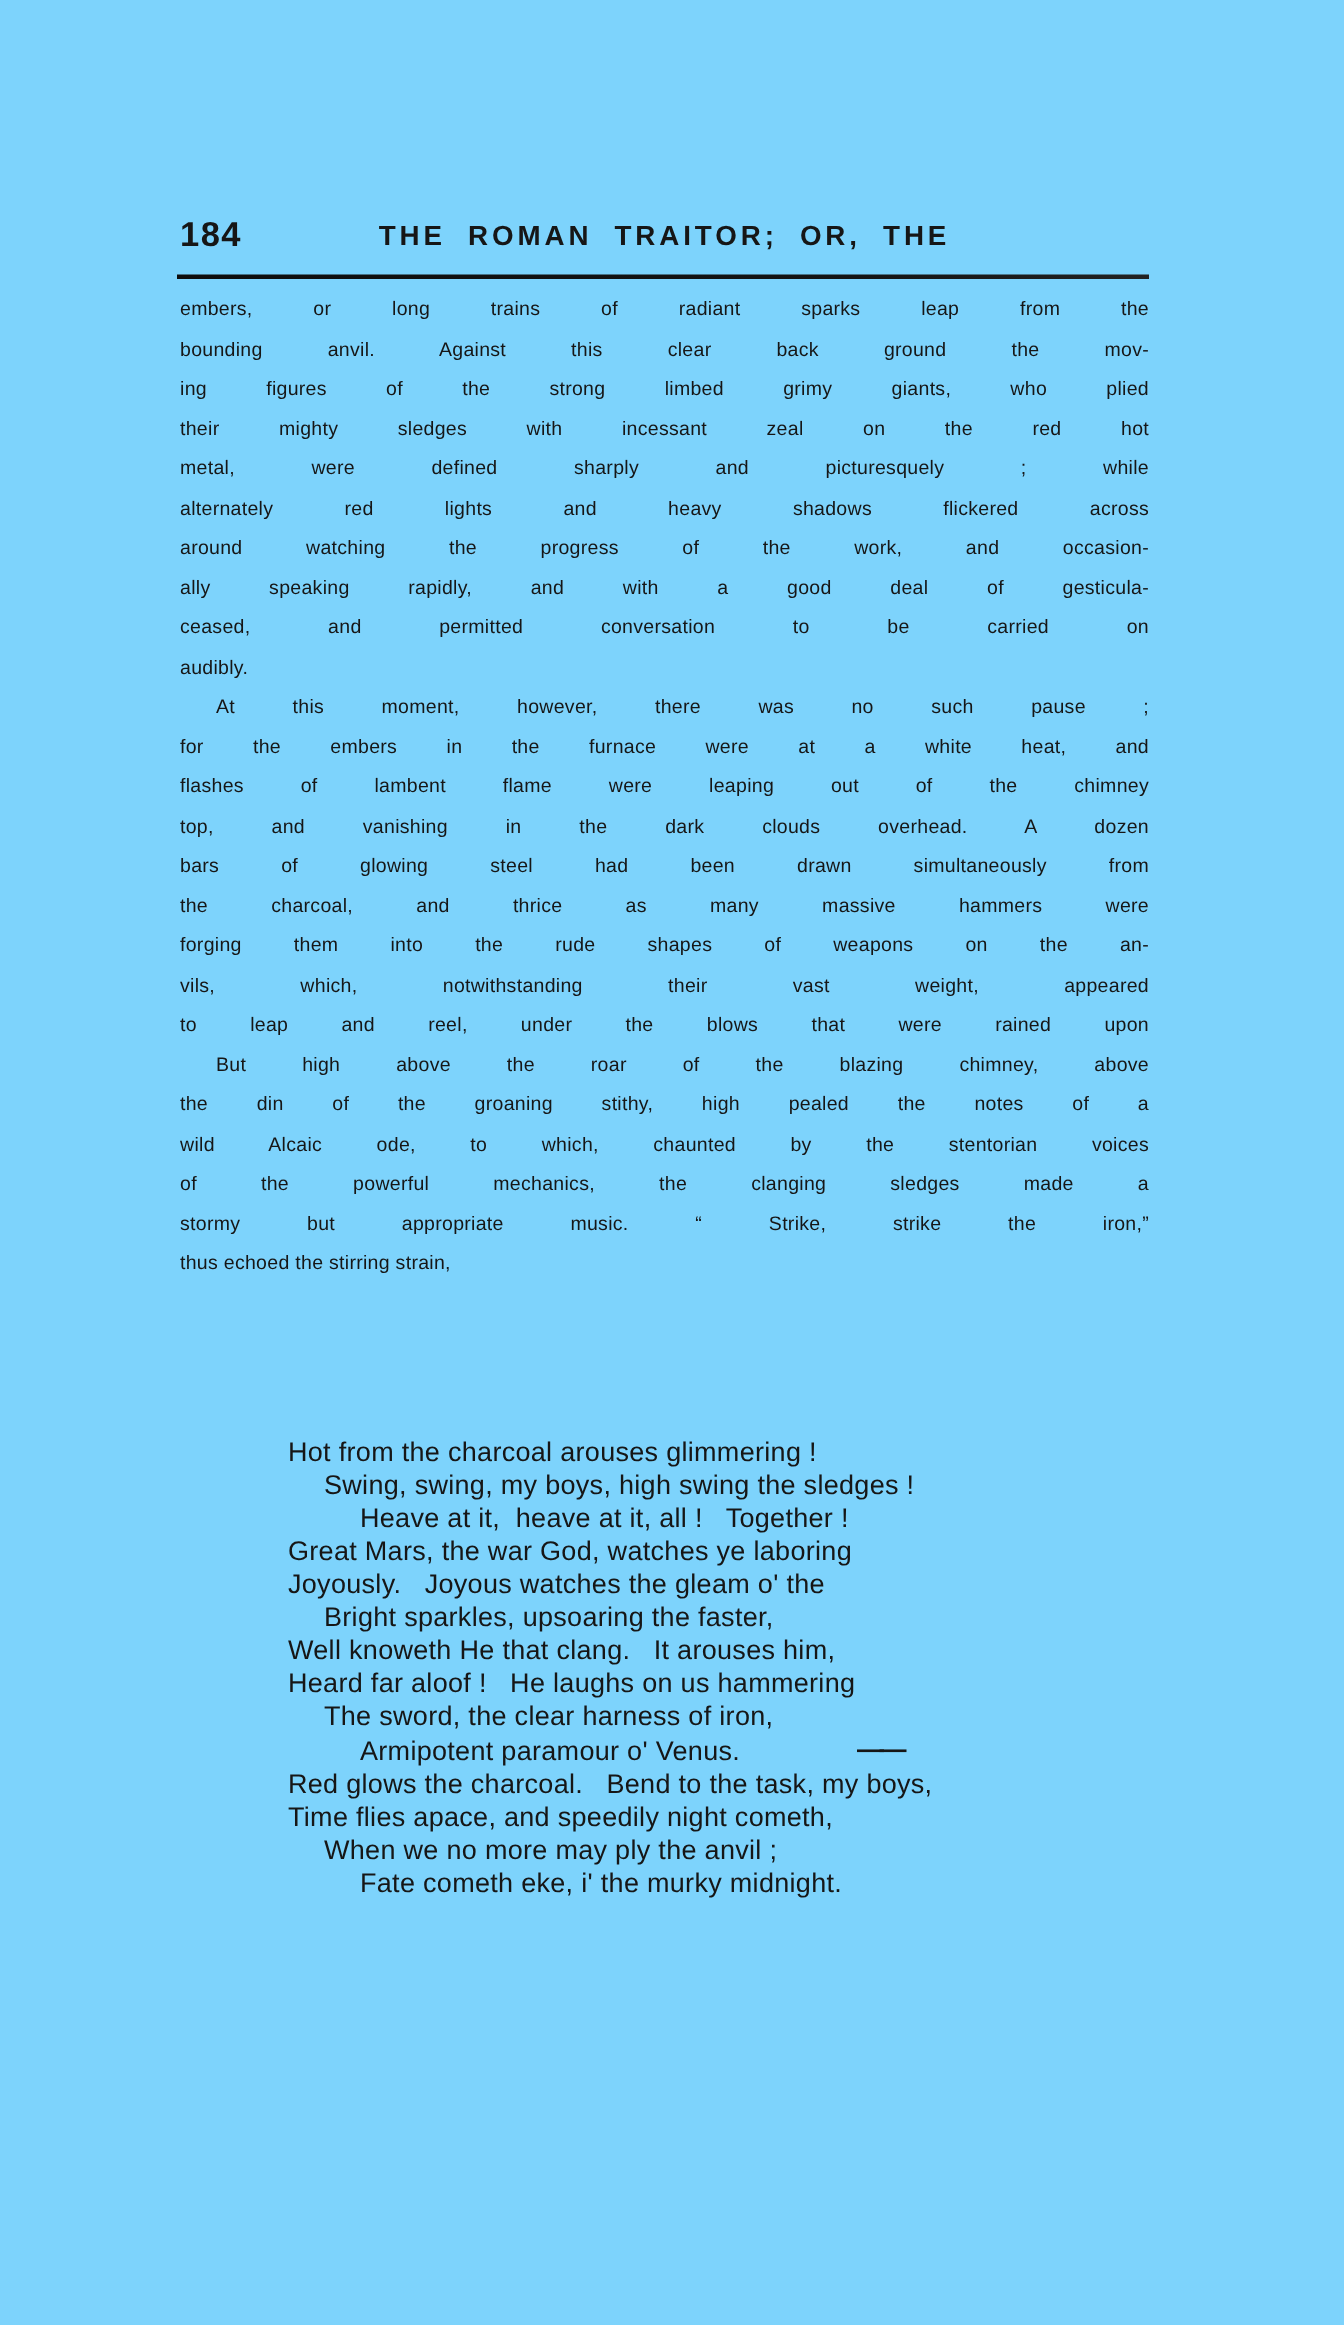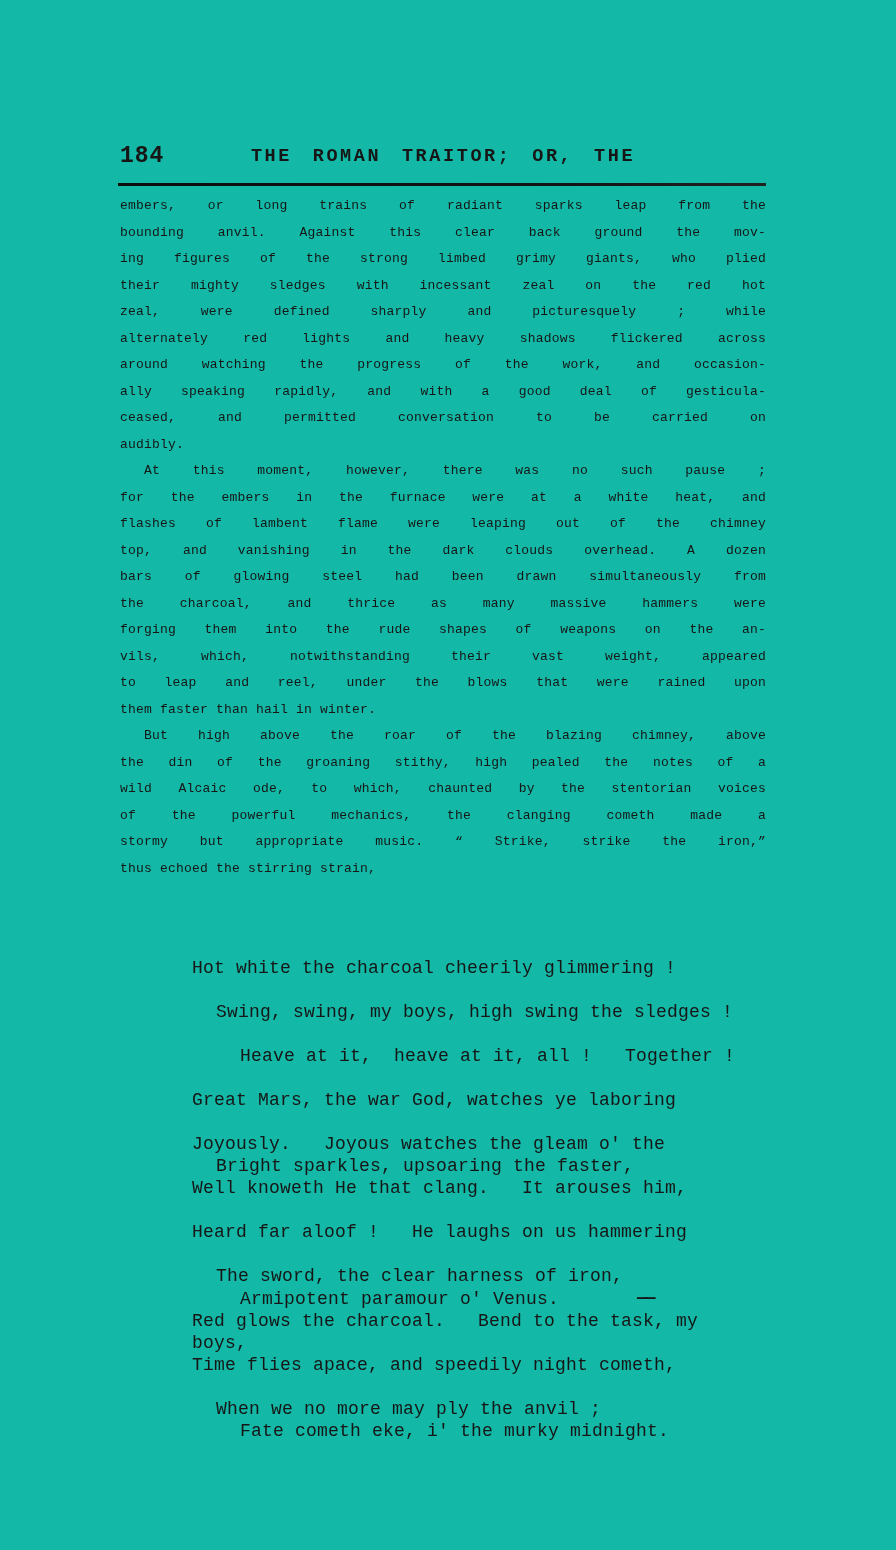--- a/index.html
+++ b/index.html
@@ -1,21 +1,21 @@
 <!DOCTYPE html>
 <html><head>
 <meta charset="utf-8">
 <style>
   html, body { margin: 0; padding: 0; background: #ffffff; }
   .page {
     position: relative;
     width: 896px;
     height: 1550px;
-    background: #14b8a6;
-    font-family: Liberation Mono, monospace;
+    background: #7dd3fc;
+    font-family: Liberation Sans, sans-serif;
     color: #161616;
     overflow: hidden;
   }
   
   .masthead {
     position: absolute;
     top: 143px;
     left: 120px;
     width: 646px;
     height: 32px;
@@ -97,21 +97,21 @@
   <div class="bodytext">
 
       <div class="bl j">embers, or long trains of radiant sparks leap from the</div>
 
       <div class="bl j">bounding anvil.  Against this clear back ground the mov-</div>
 
       <div class="bl j">ing figures of the strong limbed grimy giants, who plied</div>
 
       <div class="bl j">their mighty sledges with incessant zeal on the red hot</div>
 
-      <div class="bl j">zeal, were defined sharply and picturesquely ; while</div>
+      <div class="bl j">metal, were defined sharply and picturesquely ; while</div>
 
       <div class="bl j">alternately red lights and heavy shadows flickered across</div>
 
 
       <div class="bl j">around watching the progress of the work, and occasion-</div>
 
       <div class="bl j">ally speaking rapidly, and with a good deal of gesticula-</div>
 
 
       <div class="bl j">ceased, and permitted conversation to be carried on</div>
@@ -129,39 +129,38 @@
       <div class="bl j">bars of glowing steel had been drawn simultaneously from</div>
 
       <div class="bl j">the charcoal, and thrice as many massive hammers were</div>
 
       <div class="bl j">forging them into the rude shapes of weapons on the an-</div>
 
       <div class="bl j">vils, which, notwithstanding their vast weight, appeared</div>
 
       <div class="bl j">to leap and reel, under the blows that were rained upon</div>
 
-      <div class="bl e">them faster than hail in winter.</div>
 
       <div class="bl j i">But high above the roar of the blazing chimney, above</div>
 
       <div class="bl j">the din of the groaning stithy, high pealed the notes of a</div>
 
       <div class="bl j">wild Alcaic ode, to which, chaunted by the stentorian voices</div>
 
-      <div class="bl j">of the powerful mechanics, the clanging cometh made a</div>
+      <div class="bl j">of the powerful mechanics, the clanging sledges made a</div>
 
       <div class="bl j">stormy but appropriate music.  “ Strike, strike the iron,”</div>
 
       <div class="bl e">thus echoed the stirring strain,</div>
     </div>
 
   <div class="verse">
 
 
-      <div class="vl v0"><span class="vt">Hot white the charcoal cheerily glimmering !</span><span class="vdash"></span></div>
+      <div class="vl v0"><span class="vt">Hot from the charcoal arouses glimmering !</span><span class="vdash"></span></div>
 
       <div class="vl v1"><span class="vt">Swing, swing, my boys, high swing the sledges !</span><span class="vdash"></span></div>
 
       <div class="vl v2"><span class="vt">Heave at it,  heave at it, all !   Together !</span><span class="vdash"></span></div>
 
       <div class="vl v0"><span class="vt">Great Mars, the war God, watches ye laboring</span><span class="vdash"></span></div>
 
       <div class="vl v0"><span class="vt">Joyously.   Joyous watches the gleam o' the</span><span class="vdash"></span></div>
 
       <div class="vl v1"><span class="vt">Bright sparkles, upsoaring the faster,</span><span class="vdash"></span></div>

